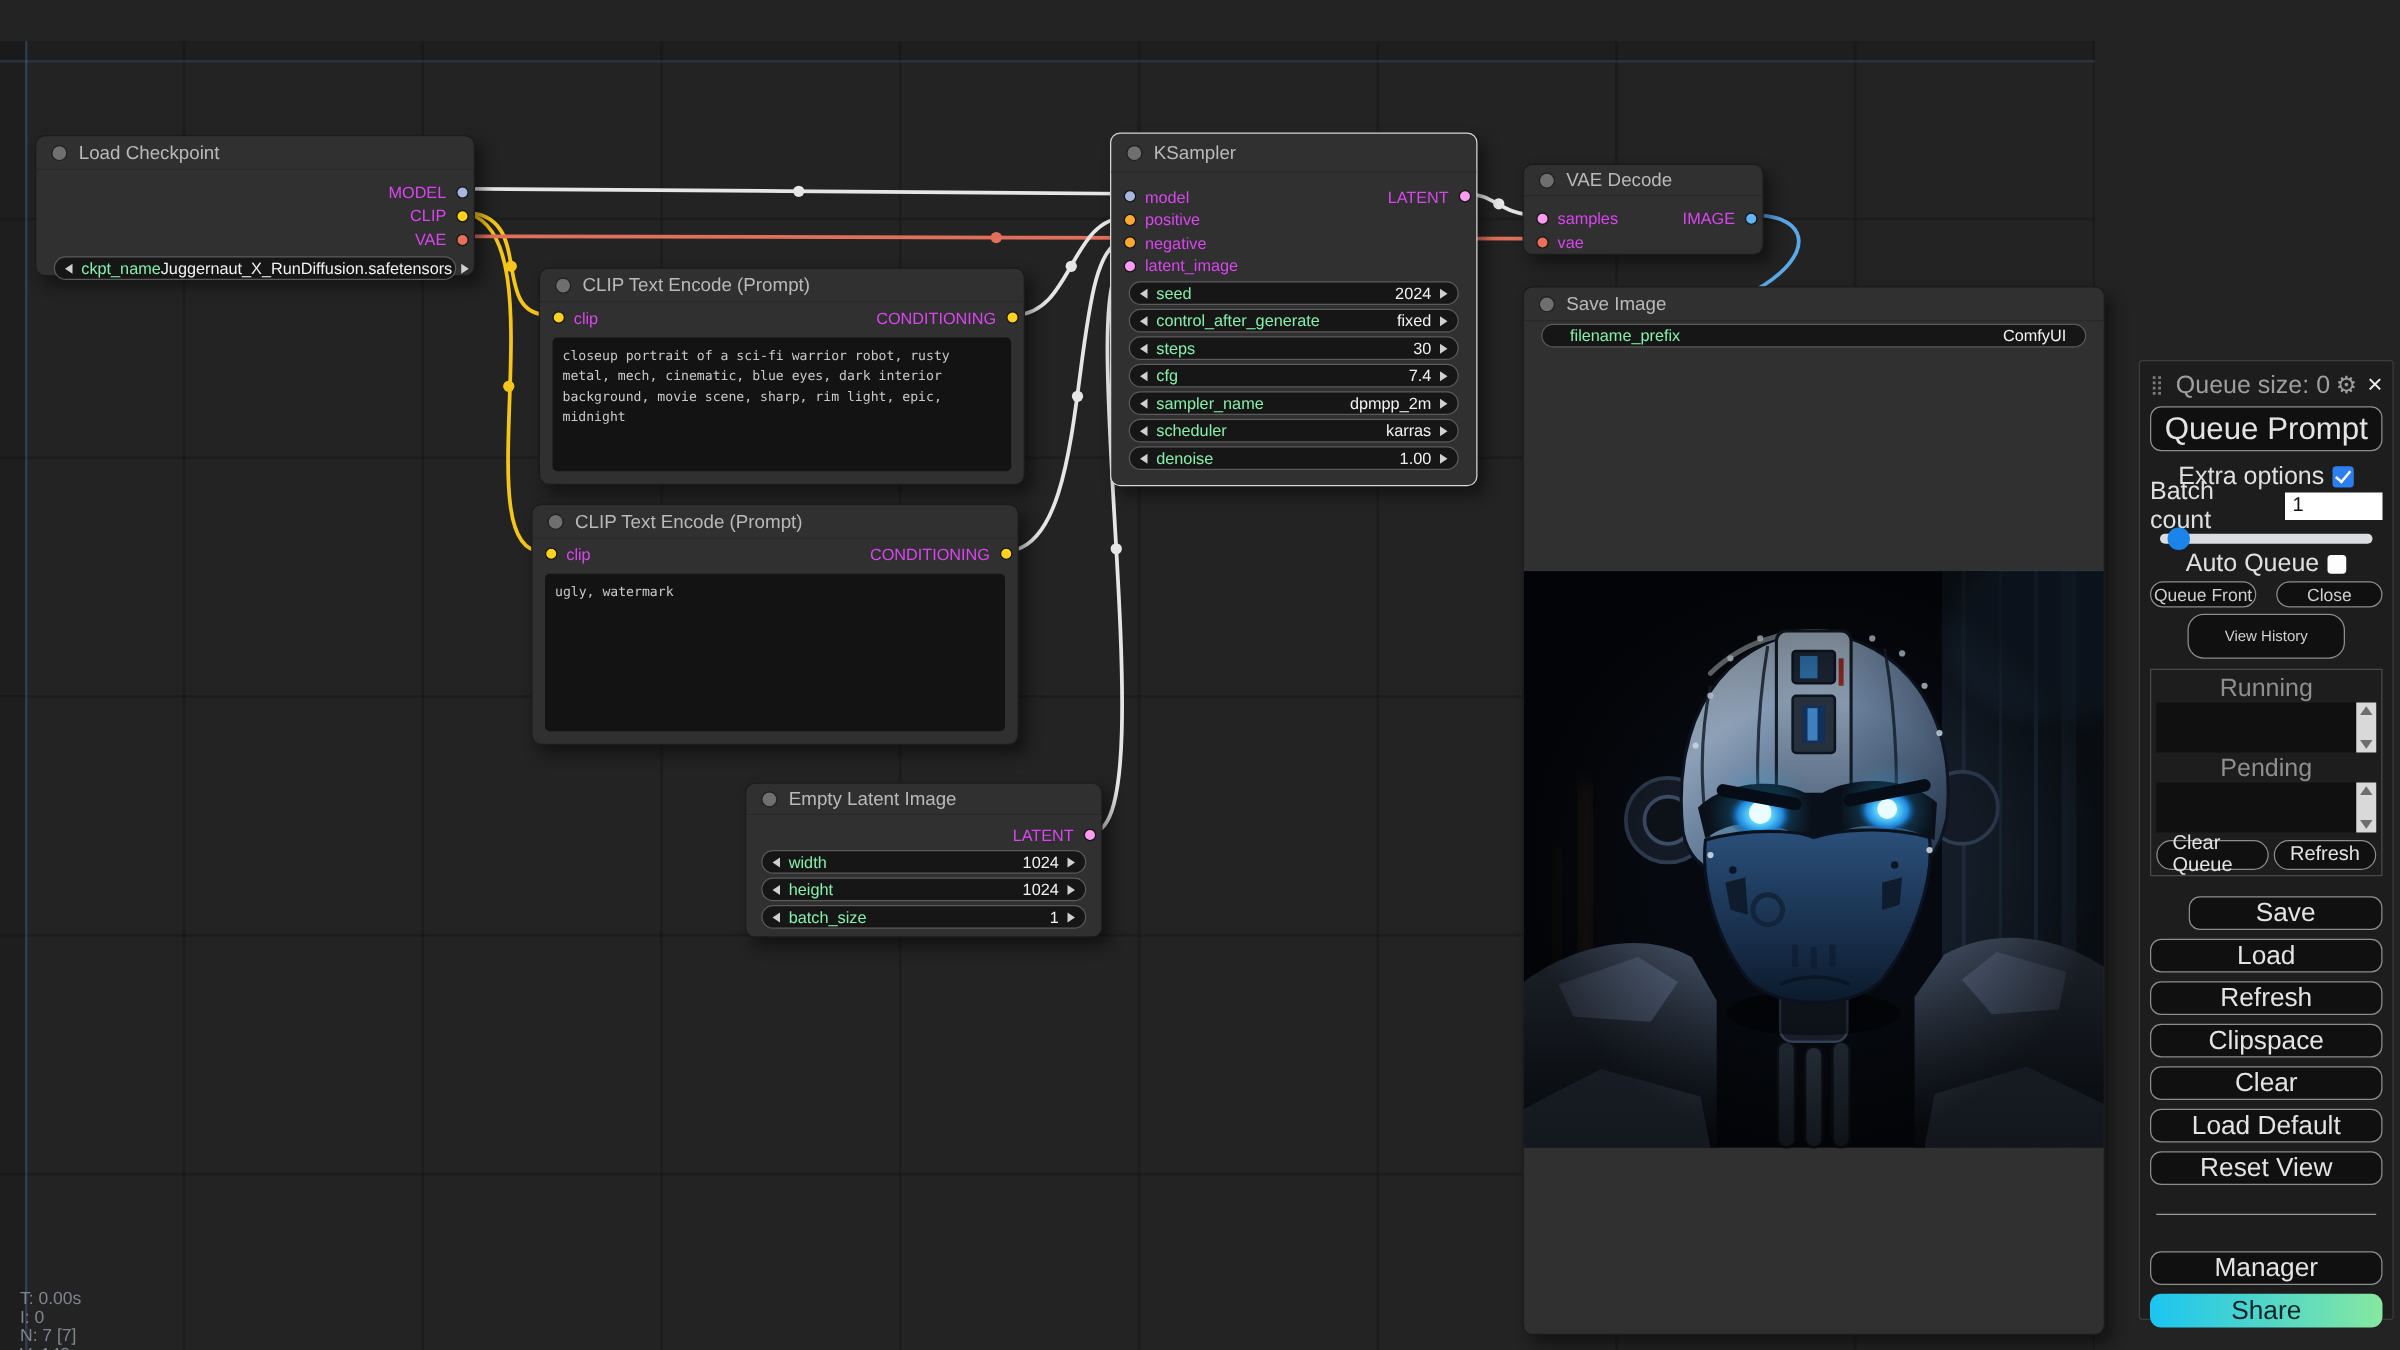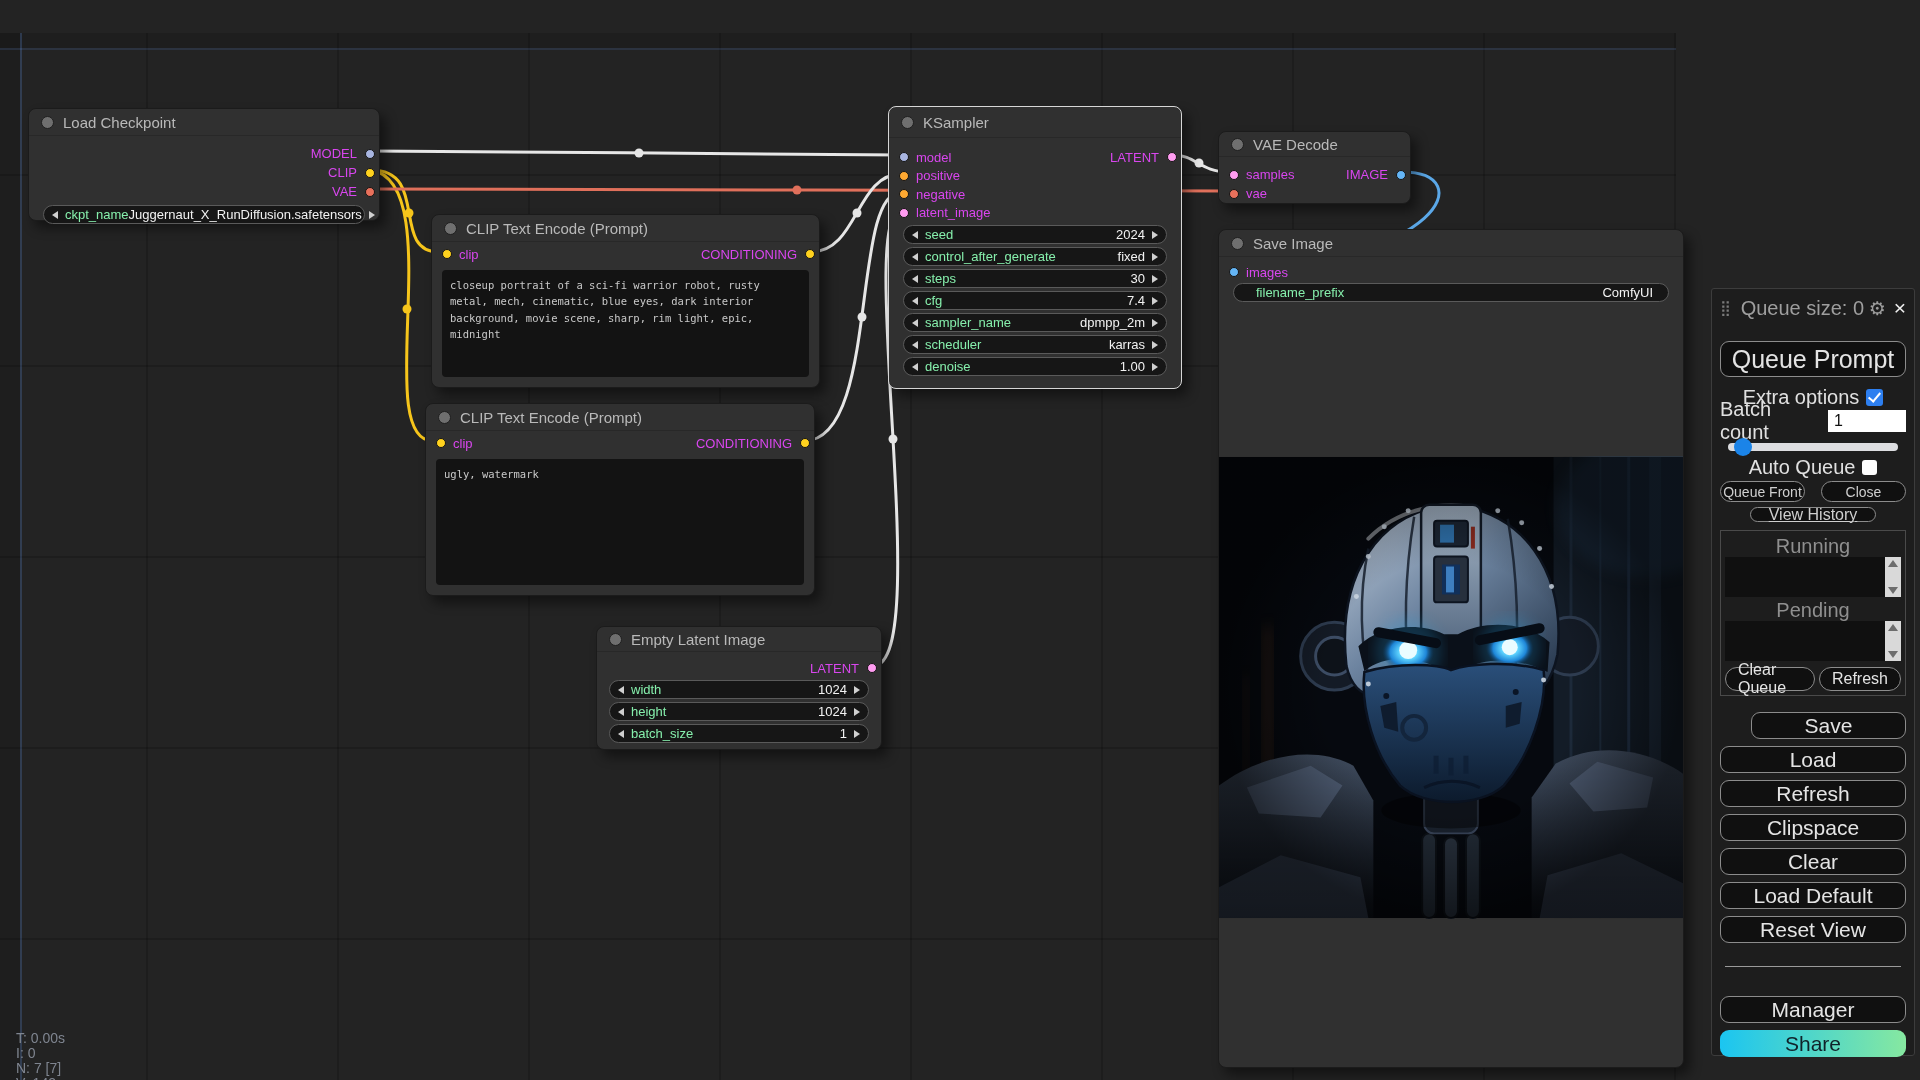--- a/index.html
+++ b/index.html
@@ -72,37 +72,37 @@
   
   .menu{position:absolute;left:1711px;top:288px;width:204px;height:768px;box-sizing:border-box;
     background:#1d1d1d;border:1px solid #3c3c3c;border-radius:3px;padding:8px;color:#e4e4e4;}
   .mhead{height:22px;display:flex;align-items:center;}
   .drag-handle{color:#7a7a7a;font-size:15px;width:16px;cursor:grab;}
   .qsize{flex:1;text-align:center;color:#9e9e9e;font-size:20px;}
   .gear{color:#9e9e9e;font-size:19px;margin-right:8px;cursor:pointer;}
   .xclose{color:#f0f0f0;font-size:21px;line-height:18px;cursor:pointer;}
   .btn{box-sizing:border-box;background:#101010;border:1.5px solid #8c8c8c;border-radius:9px;
     color:#e4e4e4;display:flex;align-items:center;justify-content:center;cursor:pointer;}
-  .qprompt{margin-top:22px;height:36px;font-size:25px;}
+  .qprompt{margin-top:6px;height:36px;font-size:25px;}
   .optrow{display:flex;align-items:center;justify-content:center;gap:7px;font-size:20px;color:#e0e0e0;}
   .r-extra{margin-top:10px;height:20px;}
   .r-batch{margin-top:2px;height:24px;}
   .cb{width:17px;height:17px;border-radius:3px;position:relative;flex:none;}
   .cb.checked{background:#2d7ff0;}
   .cb.checked::after{content:"";position:absolute;left:5px;top:1px;width:5px;height:10px;
     border:solid #fff;border-width:0 2.5px 2.5px 0;transform:rotate(40deg);}
   .cb.empty{background:#fdfdfd;width:15px;height:15px;}
   .batch-input{width:66px;height:22px;background:#fff;border:none;color:#111;font-size:16px;padding:0 6px;font-family:"Liberation Sans",sans-serif;}
   .sliderrow{margin-top:4px;height:18px;position:relative;padding:0 6px;}
   .slider-track{position:absolute;left:8px;right:8px;top:6px;height:8px;background:#dcdde0;border-radius:4px;}
   .slider-knob{position:absolute;left:14px;top:1px;width:18px;height:18px;border-radius:50%;background:#1b84e8;}
   .r-auto{margin-top:2px;height:20px;}
   .smallrow{margin-top:4px;display:flex;gap:16px;}
   .sbtn{flex:1;height:21px;font-size:14px;border-radius:13px;border-width:1px;color:#cfcfcf;}
-  .vh{margin:5px auto 0;width:126px;height:15px;font-size:16px;border-radius:13px;border-width:1px;color:#cfcfcf;text-decoration:underline;}
+  .vh{margin:5px auto 0;width:126px;height:36px;font-size:12px;border-radius:13px;border-width:1px;color:#cfcfcf;}
   .queuebox{margin-top:8px;border:1px solid #4a4a4a;padding:4px;}
   .qlabel{height:22px;text-align:center;font-size:20px;color:#8f8f8f;}
   .qlist{height:40px;background:#101010;position:relative;margin:0 0 2px;}
   .scroll{position:absolute;right:0;top:0;width:16px;height:100%;background:#d9d9d9;
     display:flex;flex-direction:column;justify-content:space-between;align-items:center;padding:3px 0;box-sizing:border-box;}
   .tri-up{width:0;height:0;border-left:5px solid transparent;border-right:5px solid transparent;border-bottom:7px solid #6d6d6d;}
   .tri-dn{width:0;height:0;border-left:5px solid transparent;border-right:5px solid transparent;border-top:7px solid #6d6d6d;}
   .qbtns{margin-top:6px;display:flex;gap:4px;justify-content:center;}
   .qb{height:24px;padding:0 12px;font-size:16px;border-radius:14px;border-width:1.5px;}
   .action{margin-top:7px;height:27px;font-size:21px;}
@@ -314,24 +314,20 @@
         <span class="dot din c-vae"></span>
         <span class="in-label">vae</span>
       </div>
     </div>
   </div>
 
   <div class="node" id="n-save">
     <div class="nhead">
       <span class="tdot"></span>
       <span>Save Image</span>
-    </div>
-    <div class="srow">
-      <span class="dot din c-image"></span>
-      <span class="in-label">images</span>
     </div>
     <div class="widget">
       <span class="wl" style="margin-left:14px">filename_prefix</span>
       <span class="wv">ComfyUI</span>
     </div>
 
     <svg class="gen-image" viewBox="0 0 466 463">
       <defs>
         <linearGradient id="helm" x1="0" y1="0" x2="1" y2="1">
           <stop offset="0" stop-color="#c3cfdd"></stop>

